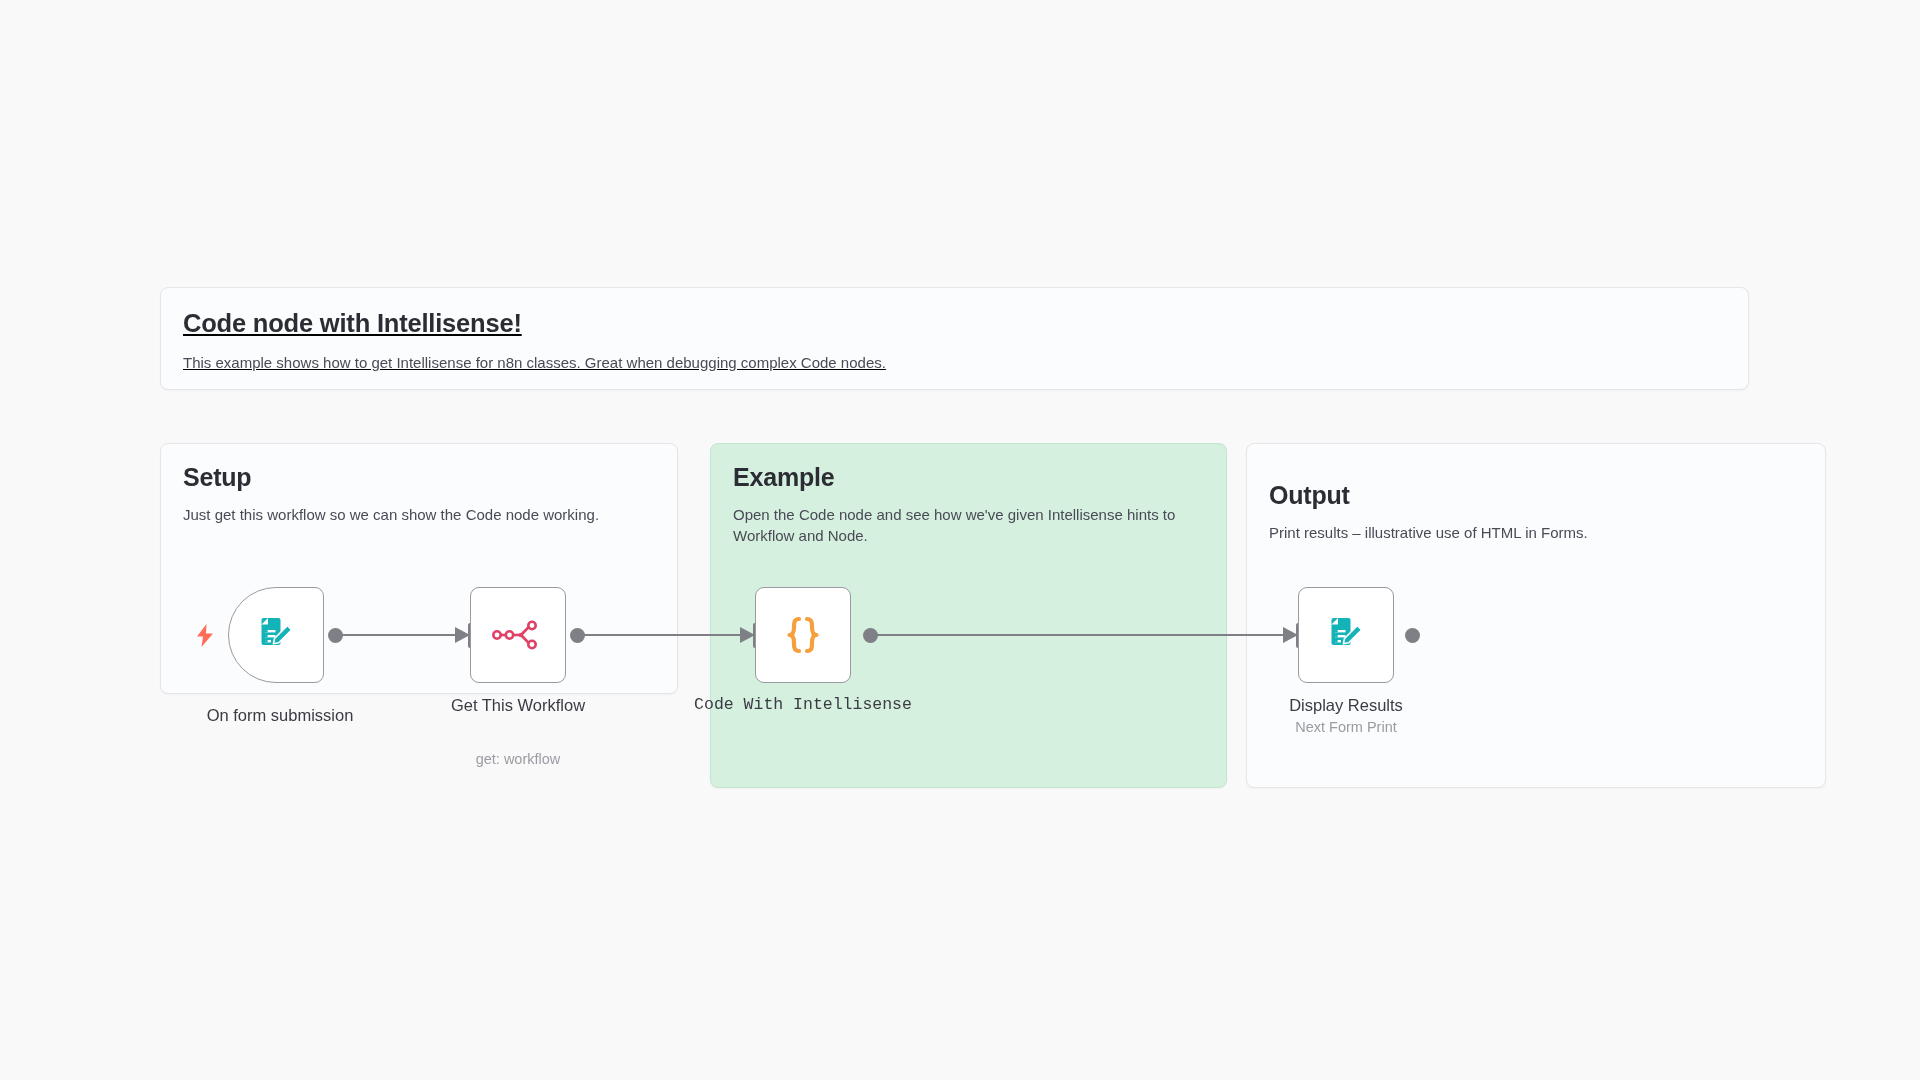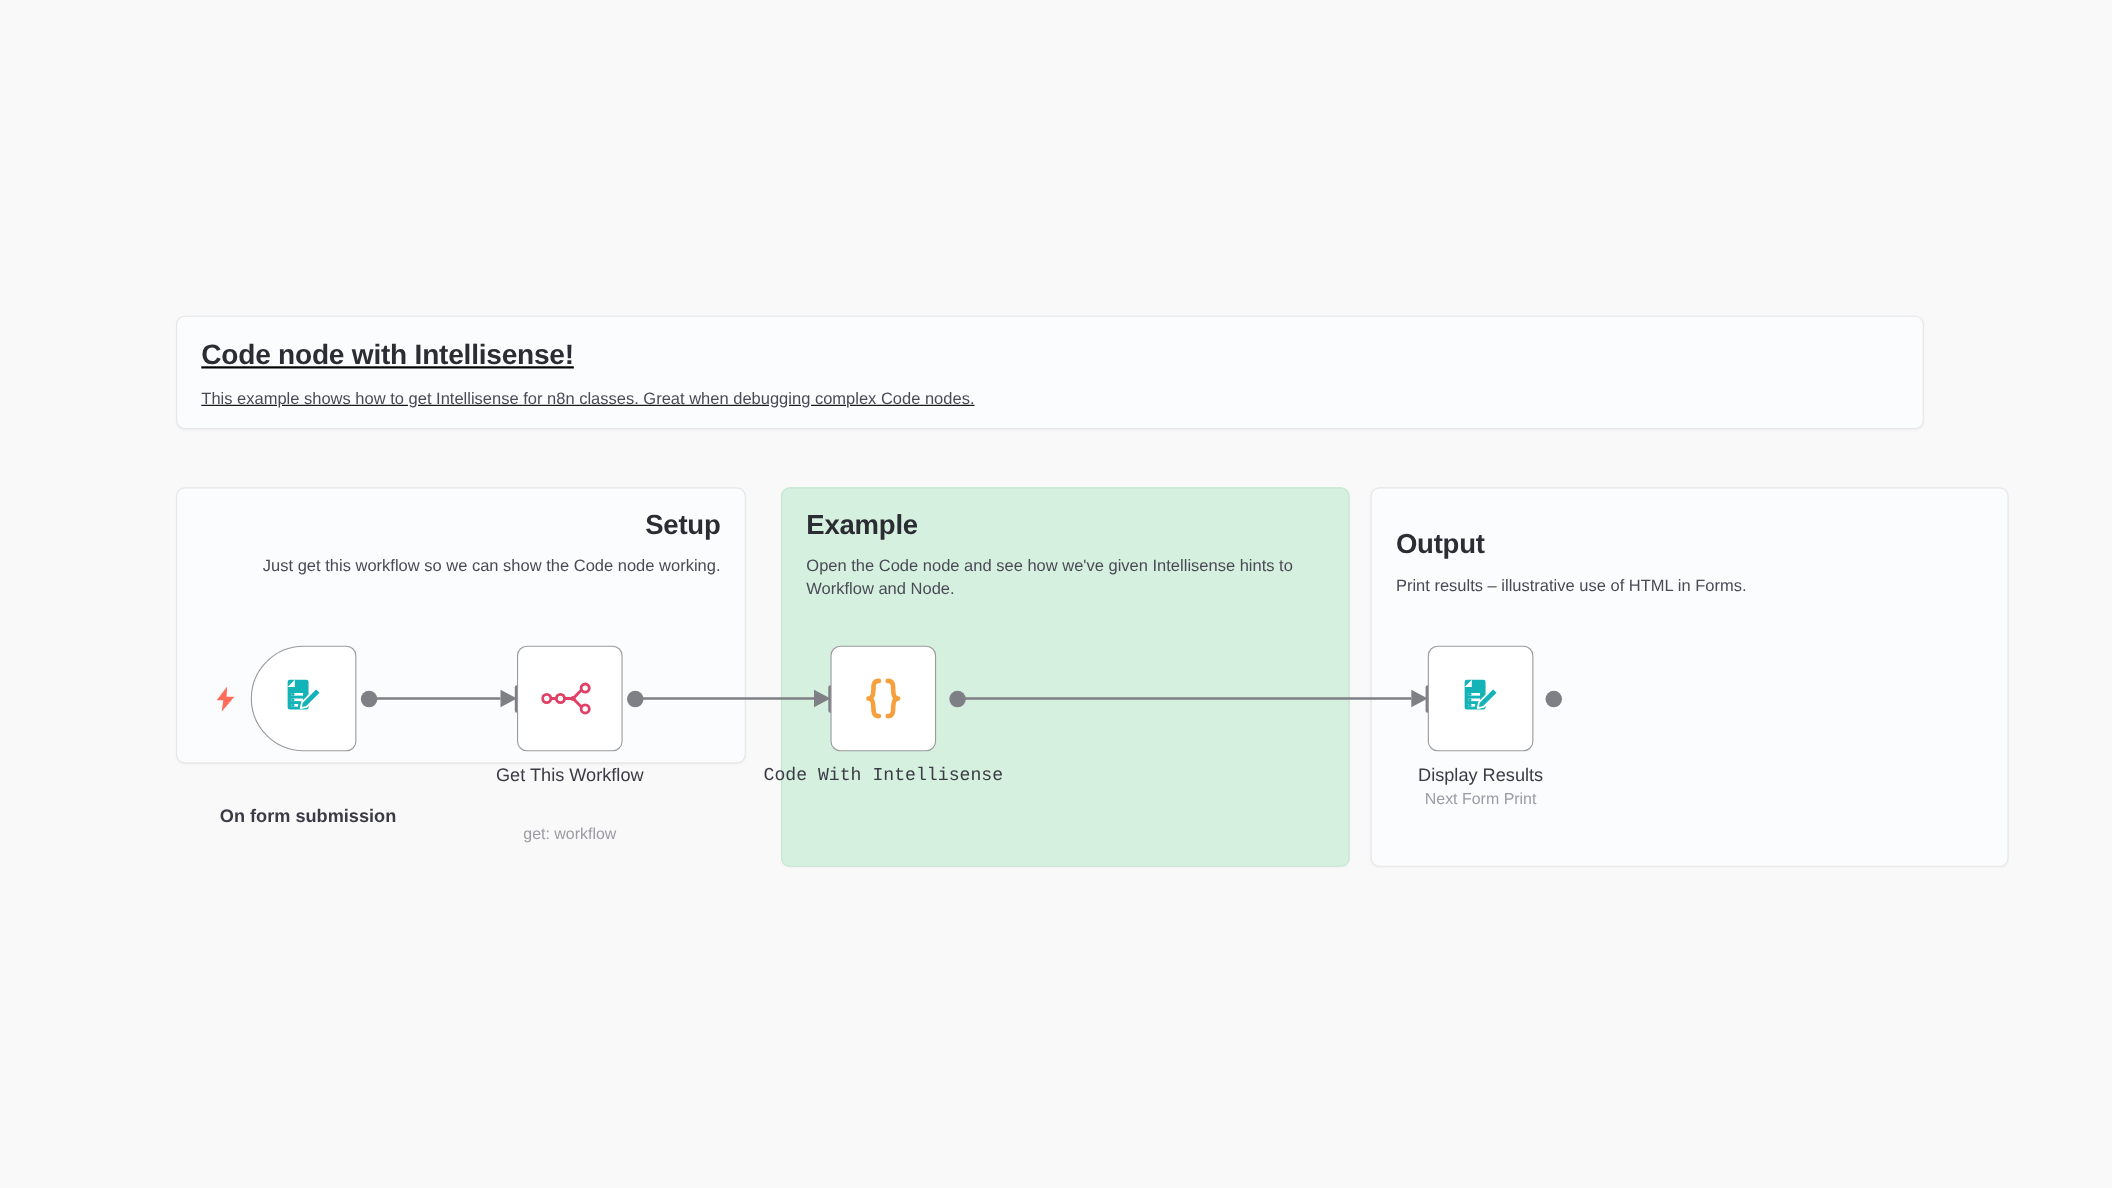--- a/index.html
+++ b/index.html
@@ -56,21 +56,20 @@
   }
   #note-header .sticky-title { font-size: 25.5px; margin-bottom: 13px; }
 
   
   #note-setup {
     left: 160px;
     top: 443px;
     width: 518px;
     height: 251px;
     padding: 18px 22px;
-    text-align: right;
   }
   
   #note-example {
     left: 710px;
     top: 443px;
     width: 517px;
     height: 345px;
     padding: 18px 22px;
   }
   
@@ -202,21 +201,21 @@
       <rect x="11" y="22" width="10.5" height="2.4" fill="#ffffff"></rect>
       <rect x="11" y="27" width="6" height="2.4" fill="#ffffff"></rect>
       <circle cx="12.3" cy="18.2" r="1.4" fill="#13b3b7"></circle>
       <circle cx="12.3" cy="23.2" r="1.4" fill="#13b3b7"></circle>
       <circle cx="12.3" cy="28.2" r="1.4" fill="#13b3b7"></circle>
       <path d="M33.5 12.5 l4.2 4.2 l-13 13 l-5.3 1.1 l1.1 -5.3 z" fill="#13b3b7" stroke="#ffffff" stroke-width="1.6" stroke-linejoin="round"></path>
       <path d="M33.5 12.5 l4.2 4.2" stroke="#ffffff" stroke-width="1.4"></path>
     </svg>
   </div>
   <div class="out-dot" style="left:328px; top:628px;"></div>
-  <div class="node-label" style="left:150px; top:732px;font-weight:bold;">On form submission</div>
+  <div class="node-label" style="left:150px; top:705px;">On form submission</div>
 
   <div class="in-bar" style="left:468px; top:623px;"></div>
   <div class="node" style="left:470px; top:587px;">
     <svg width="52" height="30" viewBox="0 0 52 30">
       <g stroke="#e04166" stroke-width="2.6" fill="none">
         <circle cx="5" cy="15" r="3.7"></circle>
         <circle cx="17.5" cy="15" r="3.7"></circle>
         <circle cx="40" cy="5.5" r="3.7"></circle>
         <circle cx="40" cy="24.5" r="3.7"></circle>
         <line x1="8.8" y1="15" x2="13.7" y2="15"></line>

